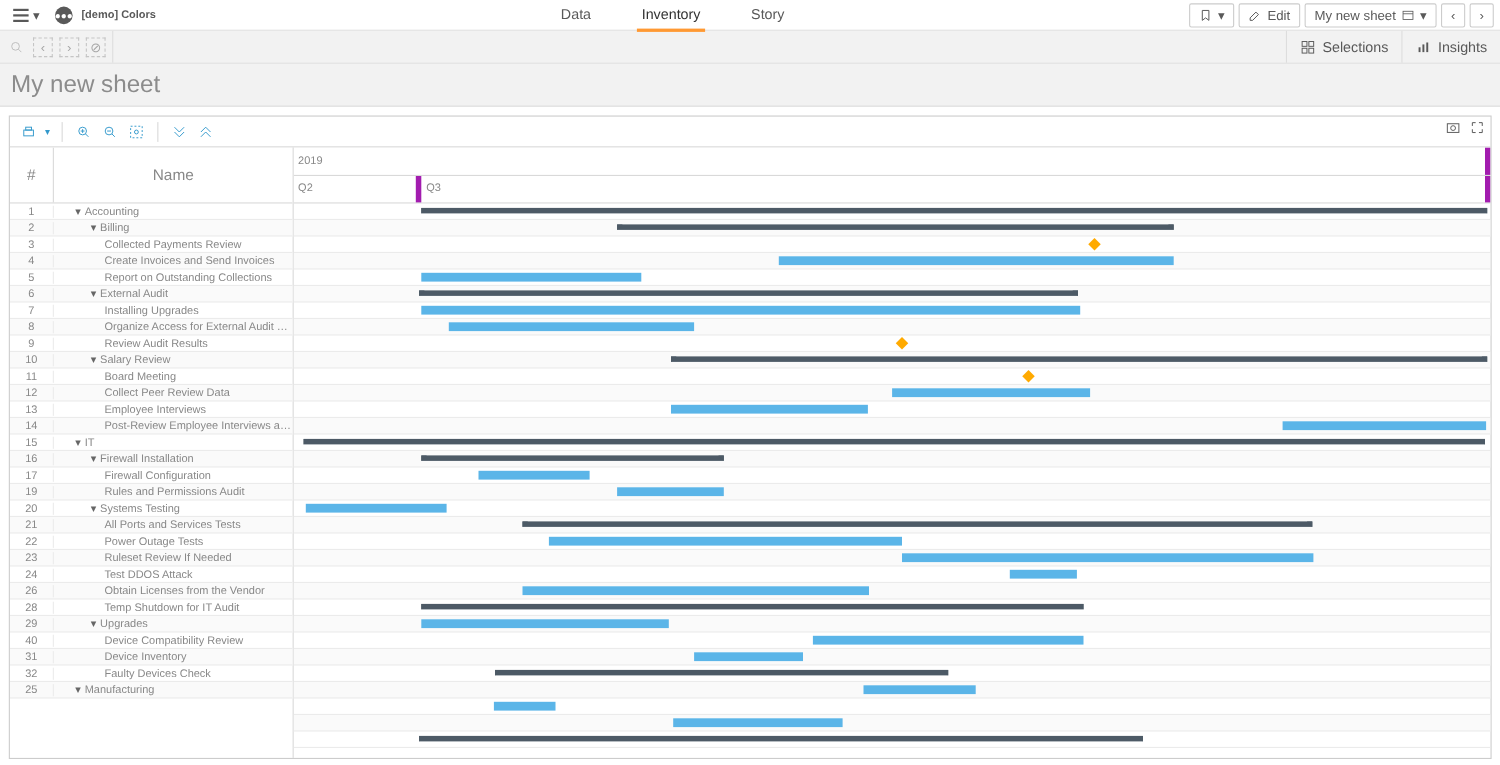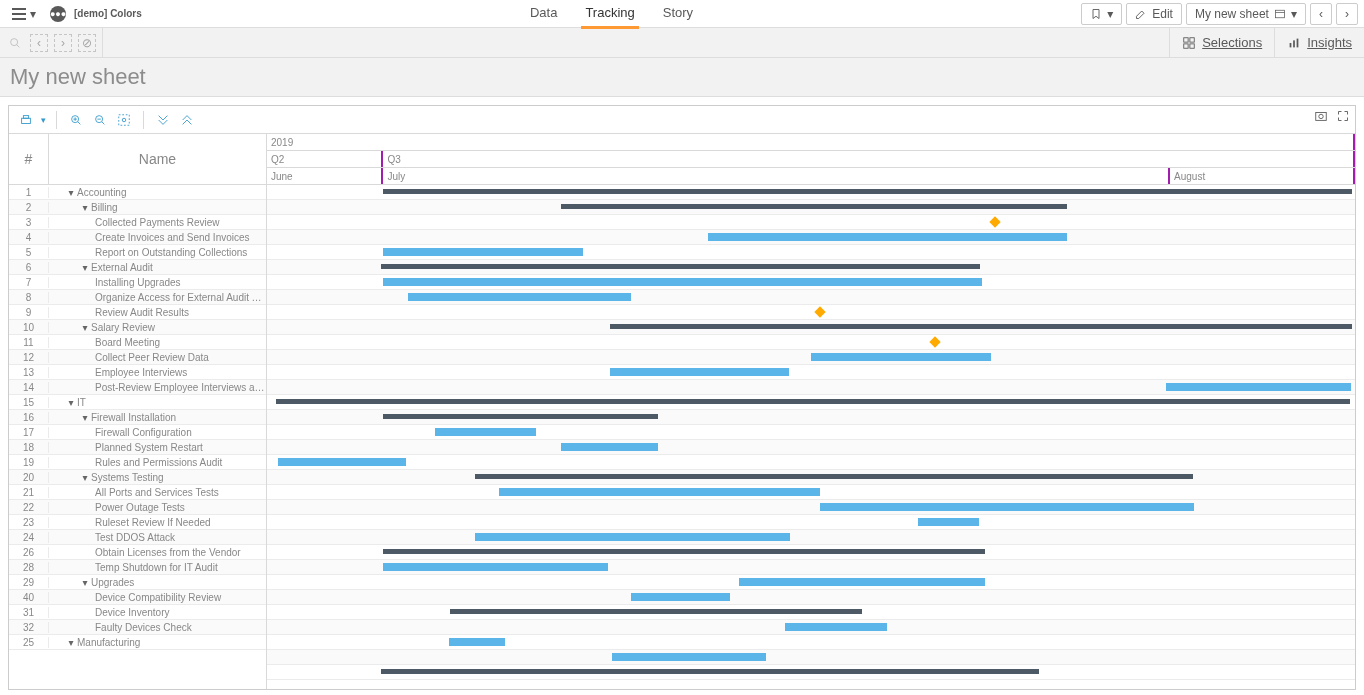--- a/index.html
+++ b/index.html
@@ -6,35 +6,35 @@
 body { font-family: Arial, -apple-system, sans-serif; font-size: 12px; color: #595959; background: #fff; overflow: hidden; }
 
 
 .topbar { height: 28px; background: #fff; border-bottom: 1px solid #ddd; display: flex; align-items: center; padding: 0 6px; }
 .topbar-left { display: flex; align-items: center; gap: 8px; }
 .hamburger { display: flex; align-items: center; gap: 4px; padding: 2px 6px; cursor: pointer; }
 .hamburger-icon { display: flex; flex-direction: column; gap: 3px; }
 .hamburger-icon span { width: 14px; height: 2px; background: #595959; }
 .app-icon { width: 16px; height: 16px; background: #595959; border-radius: 50%; display: flex; align-items: center; justify-content: center; color: #fff; font-size: 9px; font-weight: bold; }
 .app-title { font-weight: bold; font-size: 10px; }
-.topbar-center { flex: 1; display: flex; justify-content: center; gap: 20px; }
+.topbar-center { flex: 1; display: flex; justify-content: center; gap: 38px; }
 .topbar-center .tab { padding: 6px 4px; cursor: pointer; font-size: 13px; color: #595959; }
 .topbar-center .tab.active { border-bottom: 3px solid #ff9933; color: #333; }
 .topbar-right { display: flex; gap: 4px; }
 .tb-btn { height: 22px; padding: 0 8px; border: 1px solid #ccc; border-radius: 2px; background: #fff; display: flex; align-items: center; gap: 5px; font-size: 12px; cursor: pointer; }
 .tb-btn svg { width: 12px; height: 12px; }
 
 
 .selbar { height: 30px; background: #f2f2f2; border-bottom: 1px solid #ddd; display: flex; align-items: stretch; }
 .selbar-left { display: flex; padding: 0 6px; gap: 6px; align-items: center; border-right: 1px solid #ddd; }
 .sel-icon { width: 18px; height: 18px; display: flex; align-items: center; justify-content: center; opacity: 0.5; cursor: pointer; }
 .sel-icon.dashed { border: 1px dashed #999; }
 .selbar-spacer { flex: 1; }
 .selbar-right { display: flex; }
-.selbar-btn { display: flex; align-items: center; gap: 6px; padding: 0 12px; border-left: 1px solid #ddd; cursor: pointer; font-size: 13px; text-decoration: underline; }
+.selbar-btn { display: flex; align-items: center; gap: 6px; padding: 0 12px; border-left: 1px solid #ddd; cursor: pointer; font-size: 13px; }
 
 
 .sheet-title { padding: 6px 10px; font-size: 22px; color: #8c8c8c; background: #f2f2f2; border-bottom: 1px solid #ddd; }
 
 
 .content { position: relative; margin: 8px; border: 1px solid #ccc; height: calc(100vh - 110px); background: #fff; }
 .overlay-icons { position: absolute; top: 2px; right: 4px; z-index: 5; display: flex; gap: 6px; }
 .overlay-icons .oi { width: 16px; height: 16px; cursor: pointer; display: flex; align-items: center; justify-content: center; }
 
 
@@ -60,21 +60,21 @@
 .gl-name { flex: 1; padding-left: 4px; white-space: nowrap; overflow: hidden; text-overflow: ellipsis; }
 .tree-toggle { display: inline-block; width: 8px; text-align: center; color: #666; margin-right: 2px; }
 .indent-1 { padding-left: 18px; }
 .indent-2 { padding-left: 32px; }
 .indent-3 { padding-left: 46px; }
 
 
 .gr-header { height: 51px; border-bottom: 1px solid #d9d9d9; display: flex; flex-direction: column; }
 .gr-hrow { flex: 1; border-bottom: 1px solid #d9d9d9; display: flex; position: relative; font-size: 10px; color: #888; }
 .gr-hrow:last-child { border-bottom: none; }
-.gr-hcell { border-right: 2px solid #a21caf; padding: 2px 4px; display: flex; align-items: center; position: absolute; height: 100%; }
+.gr-hcell { border-right: 5px solid #a21caf; padding: 2px 4px; display: flex; align-items: center; position: absolute; height: 100%; }
 
 
 .gr-row { position: relative; }
 .bar { position: absolute; height: 8px; top: 3px; }
 .bar.summary { background: #4d5a66; height: 5px; top: 4px; }
 .bar.summary::before, .bar.summary::after { content: ''; position: absolute; top: 0; width: 0; height: 0; border-top: 5px solid #4d5a66; }
 .bar.summary::before { left: 0; border-right: 5px solid transparent; }
 .bar.summary::after { right: 0; border-left: 5px solid transparent; }
 .bar.task { background: #5bb5e8; }
 .milestone { position: absolute; width: 8px; height: 8px; background: #ffaa00; transform: rotate(45deg); top: 3px; }
@@ -90,21 +90,21 @@
           <span></span>
           <span></span>
         </div>
       <span>▾</span>
     </div>
     <div class="app-icon">●●●</div>
     <div class="app-title">[demo] Colors</div>
   </div>
   <div class="topbar-center">
     <div class="tab">Data</div>
-    <div class="tab active">Tracking</div>
+    <div class="tab active">Inventory</div>
     <div class="tab">Story</div>
   </div>
   <div class="topbar-right">
     <div class="tb-btn">
       <svg viewBox="0 0 16 16">
           <path d="M4 2h8v12l-4-3-4 3z" fill="none" stroke="#595959" stroke-width="1.2"></path>
         </svg>
       <span>▾</span>
     </div>
     <div class="tb-btn">
@@ -298,24 +298,20 @@
             <div class="gl-num">15</div>
             <div class="gl-name indent-1"><span class="tree-toggle">▾</span><span>IT</span></div>
           </div>
           <div class="gl-row">
             <div class="gl-num">16</div>
             <div class="gl-name indent-2"><span class="tree-toggle">▾</span><span>Firewall Installation</span></div>
           </div>
           <div class="gl-row">
             <div class="gl-num">17</div>
             <div class="gl-name indent-3"><span>Firewall Configuration</span></div>
-          </div>
-          <div class="gl-row">
-            <div class="gl-num">18</div>
-            <div class="gl-name indent-3"><span>Planned System Restart</span></div>
           </div>
           <div class="gl-row">
             <div class="gl-num">19</div>
             <div class="gl-name indent-3"><span>Rules and Permissions Audit</span></div>
           </div>
           <div class="gl-row">
             <div class="gl-num">20</div>
             <div class="gl-name indent-2"><span class="tree-toggle">▾</span><span>Systems Testing</span></div>
           </div>
           <div class="gl-row">
@@ -367,122 +363,117 @@
 
     <div class="gantt-right">
       <div class="gr-header">
         <div class="gr-hrow">
           <div class="gr-hcell" style="left:0; width:100%;">2019</div>
         </div>
         <div class="gr-hrow">
           <div class="gr-hcell" style="left:0; width:10.7%;">Q2</div>
           <div class="gr-hcell" style="left:10.7%; width:89.3%;">Q3</div>
         </div>
-        <div class="gr-hrow">
-          <div class="gr-hcell" style="left:0; width:10.7%;">June</div>
-          <div class="gr-hcell" style="left:10.7%; width:72.3%;">July</div>
-          <div class="gr-hcell" style="left:83%; width:17%;">August</div>
+      </div>
+      <div class="gr-rows" id="gr-rows">
+          <div class="gr-row">
+            <div class="bar summary" style="left: 10.7%; width: 89%;"></div>
+          </div>
+          <div class="gr-row">
+            <div class="bar summary" style="left: 27%; width: 46.5%;"></div>
+          </div>
+          <div class="gr-row">
+            <div class="milestone" style="left: 66.5%;"></div>
+          </div>
+          <div class="gr-row">
+            <div class="bar task" style="left: 40.5%; width: 33%;"></div>
+          </div>
+          <div class="gr-row">
+            <div class="bar task" style="left: 10.7%; width: 18.3%;"></div>
+          </div>
+          <div class="gr-row">
+            <div class="bar summary" style="left: 10.5%; width: 55%;"></div>
+          </div>
+          <div class="gr-row">
+            <div class="bar task" style="left: 10.7%; width: 55%;"></div>
+          </div>
+          <div class="gr-row">
+            <div class="bar task" style="left: 13%; width: 20.5%;"></div>
+          </div>
+          <div class="gr-row">
+            <div class="milestone" style="left: 50.5%;"></div>
+          </div>
+          <div class="gr-row">
+            <div class="bar summary" style="left: 31.5%; width: 68.2%;"></div>
+          </div>
+          <div class="gr-row">
+            <div class="milestone" style="left: 61%;"></div>
+          </div>
+          <div class="gr-row">
+            <div class="bar task" style="left: 50%; width: 16.5%;"></div>
+          </div>
+          <div class="gr-row">
+            <div class="bar task" style="left: 31.5%; width: 16.5%;"></div>
+          </div>
+          <div class="gr-row">
+            <div class="bar task" style="left: 82.6%; width: 17%;"></div>
+          </div>
+          <div class="gr-row">
+            <div class="bar summary" style="left: 0.8%; width: 98.7%;"></div>
+          </div>
+          <div class="gr-row">
+            <div class="bar summary" style="left: 10.7%; width: 25.2%;"></div>
+          </div>
+          <div class="gr-row">
+            <div class="bar task" style="left: 15.4%; width: 9.3%;"></div>
+          </div>
+          <div class="gr-row">
+            <div class="bar task" style="left: 27%; width: 8.9%;"></div>
+          </div>
+          <div class="gr-row">
+            <div class="bar task" style="left: 1%; width: 11.8%;"></div>
+          </div>
+          <div class="gr-row">
+            <div class="bar summary" style="left: 19.1%; width: 66%;"></div>
+          </div>
+          <div class="gr-row">
+            <div class="bar task" style="left: 21.3%; width: 29.5%;"></div>
+          </div>
+          <div class="gr-row">
+            <div class="bar task" style="left: 50.8%; width: 34.4%;"></div>
+          </div>
+          <div class="gr-row">
+            <div class="bar task" style="left: 59.8%; width: 5.6%;"></div>
+          </div>
+          <div class="gr-row">
+            <div class="bar task" style="left: 19.1%; width: 29%;"></div>
+          </div>
+          <div class="gr-row">
+            <div class="bar summary" style="left: 10.7%; width: 55.3%;"></div>
+          </div>
+          <div class="gr-row">
+            <div class="bar task" style="left: 10.7%; width: 20.6%;"></div>
+          </div>
+          <div class="gr-row">
+            <div class="bar task" style="left: 43.4%; width: 22.6%;"></div>
+          </div>
+          <div class="gr-row">
+            <div class="bar task" style="left: 33.5%; width: 9.1%;"></div>
+          </div>
+          <div class="gr-row">
+            <div class="bar summary" style="left: 16.8%; width: 37.9%;"></div>
+          </div>
+          <div class="gr-row">
+            <div class="bar task" style="left: 47.6%; width: 9.4%;"></div>
+          </div>
+          <div class="gr-row">
+            <div class="bar task" style="left: 16.7%; width: 5.2%;"></div>
+          </div>
+          <div class="gr-row">
+            <div class="bar task" style="left: 31.7%; width: 14.2%;"></div>
+          </div>
+          <div class="gr-row">
+            <div class="bar summary" style="left: 10.5%; width: 60.5%;"></div>
+          </div>
         </div>
-      </div>
-      <div class="gr-rows" id="gr-rows">
-          <div class="gr-row">
-            <div class="bar summary" style="left: 10.7%; width: 89%;"></div>
-          </div>
-          <div class="gr-row">
-            <div class="bar summary" style="left: 27%; width: 46.5%;"></div>
-          </div>
-          <div class="gr-row">
-            <div class="milestone" style="left: 66.5%;"></div>
-          </div>
-          <div class="gr-row">
-            <div class="bar task" style="left: 40.5%; width: 33%;"></div>
-          </div>
-          <div class="gr-row">
-            <div class="bar task" style="left: 10.7%; width: 18.3%;"></div>
-          </div>
-          <div class="gr-row">
-            <div class="bar summary" style="left: 10.5%; width: 55%;"></div>
-          </div>
-          <div class="gr-row">
-            <div class="bar task" style="left: 10.7%; width: 55%;"></div>
-          </div>
-          <div class="gr-row">
-            <div class="bar task" style="left: 13%; width: 20.5%;"></div>
-          </div>
-          <div class="gr-row">
-            <div class="milestone" style="left: 50.5%;"></div>
-          </div>
-          <div class="gr-row">
-            <div class="bar summary" style="left: 31.5%; width: 68.2%;"></div>
-          </div>
-          <div class="gr-row">
-            <div class="milestone" style="left: 61%;"></div>
-          </div>
-          <div class="gr-row">
-            <div class="bar task" style="left: 50%; width: 16.5%;"></div>
-          </div>
-          <div class="gr-row">
-            <div class="bar task" style="left: 31.5%; width: 16.5%;"></div>
-          </div>
-          <div class="gr-row">
-            <div class="bar task" style="left: 82.6%; width: 17%;"></div>
-          </div>
-          <div class="gr-row">
-            <div class="bar summary" style="left: 0.8%; width: 98.7%;"></div>
-          </div>
-          <div class="gr-row">
-            <div class="bar summary" style="left: 10.7%; width: 25.2%;"></div>
-          </div>
-          <div class="gr-row">
-            <div class="bar task" style="left: 15.4%; width: 9.3%;"></div>
-          </div>
-          <div class="gr-row">
-            <div class="bar task" style="left: 27%; width: 8.9%;"></div>
-          </div>
-          <div class="gr-row">
-            <div class="bar task" style="left: 1%; width: 11.8%;"></div>
-          </div>
-          <div class="gr-row">
-            <div class="bar summary" style="left: 19.1%; width: 66%;"></div>
-          </div>
-          <div class="gr-row">
-            <div class="bar task" style="left: 21.3%; width: 29.5%;"></div>
-          </div>
-          <div class="gr-row">
-            <div class="bar task" style="left: 50.8%; width: 34.4%;"></div>
-          </div>
-          <div class="gr-row">
-            <div class="bar task" style="left: 59.8%; width: 5.6%;"></div>
-          </div>
-          <div class="gr-row">
-            <div class="bar task" style="left: 19.1%; width: 29%;"></div>
-          </div>
-          <div class="gr-row">
-            <div class="bar summary" style="left: 10.7%; width: 55.3%;"></div>
-          </div>
-          <div class="gr-row">
-            <div class="bar task" style="left: 10.7%; width: 20.6%;"></div>
-          </div>
-          <div class="gr-row">
-            <div class="bar task" style="left: 43.4%; width: 22.6%;"></div>
-          </div>
-          <div class="gr-row">
-            <div class="bar task" style="left: 33.5%; width: 9.1%;"></div>
-          </div>
-          <div class="gr-row">
-            <div class="bar summary" style="left: 16.8%; width: 37.9%;"></div>
-          </div>
-          <div class="gr-row">
-            <div class="bar task" style="left: 47.6%; width: 9.4%;"></div>
-          </div>
-          <div class="gr-row">
-            <div class="bar task" style="left: 16.7%; width: 5.2%;"></div>
-          </div>
-          <div class="gr-row">
-            <div class="bar task" style="left: 31.7%; width: 14.2%;"></div>
-          </div>
-          <div class="gr-row">
-            <div class="bar summary" style="left: 10.5%; width: 60.5%;"></div>
-          </div>
-        </div>
     </div>
   </div>
 </div>
 
 </body></html>

